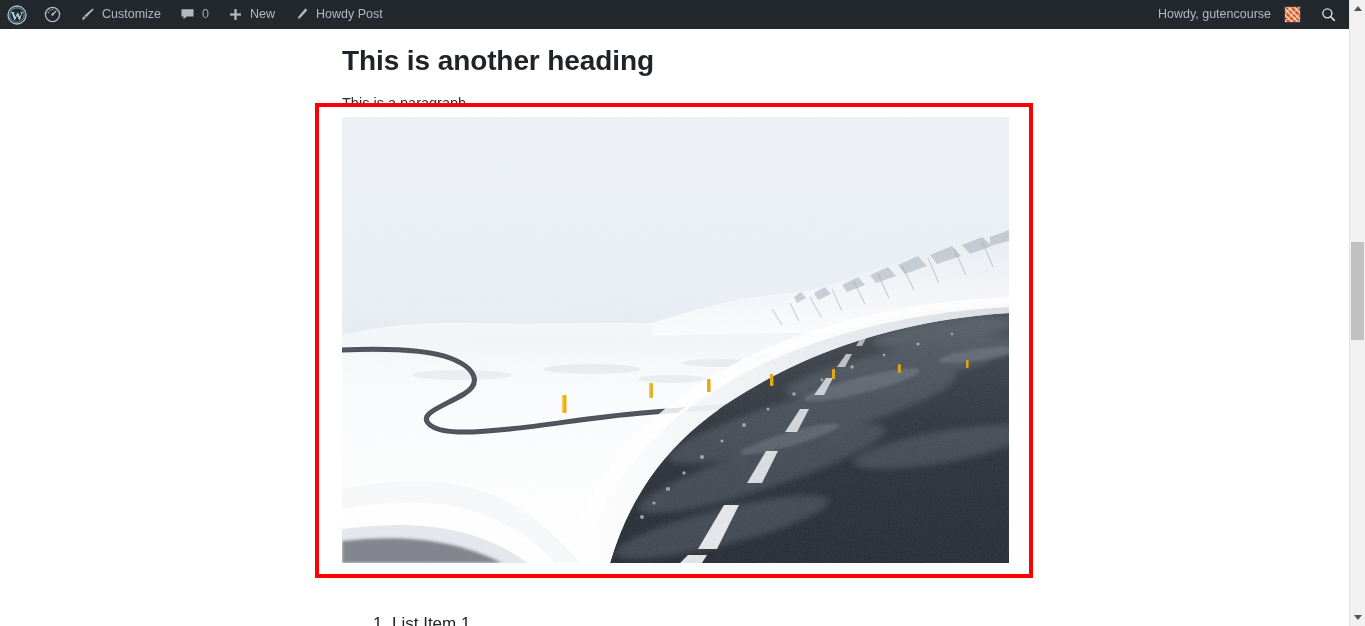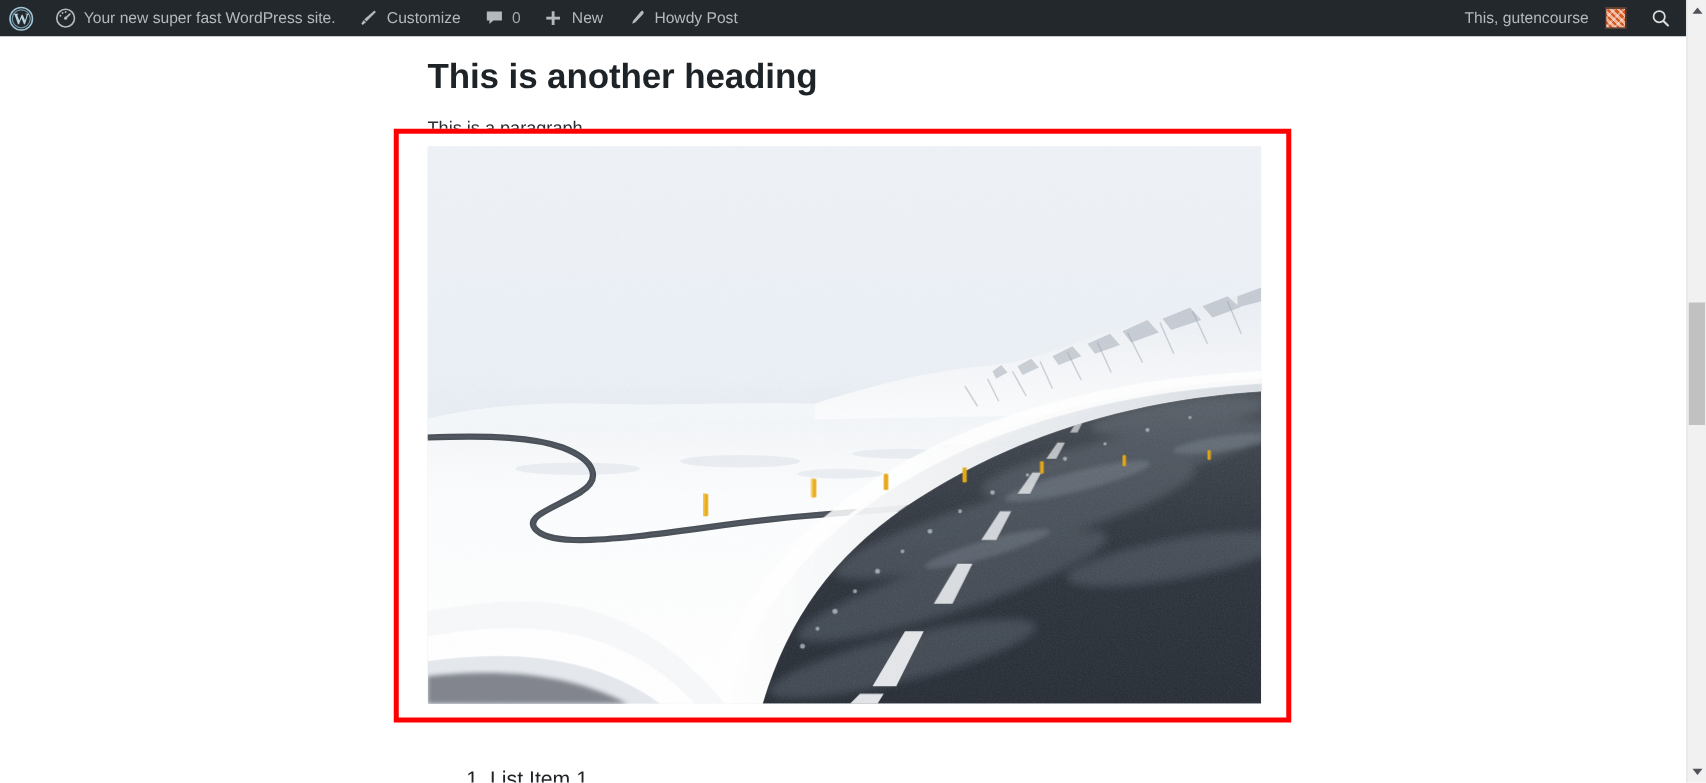--- a/index.html
+++ b/index.html
@@ -339,21 +339,20 @@
       <span class="ab-icon">
         <svg width="17" height="17" viewBox="0 0 18 18">
           <circle cx="9" cy="9" r="7.5" fill="none" stroke="#b4b9be" stroke-width="1.4"></circle>
           <path d="M9 9 L12.6 5.6" stroke="#b4b9be" stroke-width="1.5" stroke-linecap="round"></path>
           <circle cx="9" cy="9" r="1.3" fill="#b4b9be"></circle>
           <circle cx="4.6" cy="7" r="0.8" fill="#b4b9be"></circle>
           <circle cx="6.4" cy="4.6" r="0.8" fill="#b4b9be"></circle>
           <circle cx="9" cy="3.8" r="0.8" fill="#b4b9be"></circle>
         </svg>
       </span>
-      <span>Your new super fast WordPress site.</span>
     </div>
 
     <div class="ab-item">
       <span class="ab-icon">
         <svg width="17" height="17" viewBox="0 0 18 18">
           <path d="M14.4 2.6 L15.6 3.8 L7.6 11.8 L5.8 10 Z" fill="#b4b9be"></path>
           <path d="M5.4 10.6 L7.2 12.4 L4.4 14.8 L3.2 13.6 Z" fill="#b4b9be"></path>
         </svg>
       </span>
       <span>Customize</span>
@@ -383,21 +382,21 @@
         <svg width="17" height="17" viewBox="0 0 18 18">
           <path d="M13.8 2.8 C14.8 3.4 15 4.6 14.4 5.4 L7.6 12.6 L5 13.8 L5.8 11.2 L12.4 3.4 C12.8 2.8 13.3 2.5 13.8 2.8 Z" fill="#b4b9be"></path>
         </svg>
       </span>
       <span>Howdy Post</span>
     </div>
   </div>
 
   <div class="ab-right">
     <div class="ab-item">
-      <span>This, gutencourse</span>
+      <span>Howdy, gutencourse</span>
       <span class="avatar"></span>
     </div>
     <div class="ab-item ab-search">
       <span class="ab-icon">
         <svg width="17" height="17" viewBox="0 0 18 18">
           <circle cx="7.8" cy="7.8" r="4.8" fill="none" stroke="#dcdcdc" stroke-width="1.5"></circle>
           <path d="M11.4 11.4 L15.2 15.2" stroke="#dcdcdc" stroke-width="1.8" stroke-linecap="round"></path>
         </svg>
       </span>
     </div>

